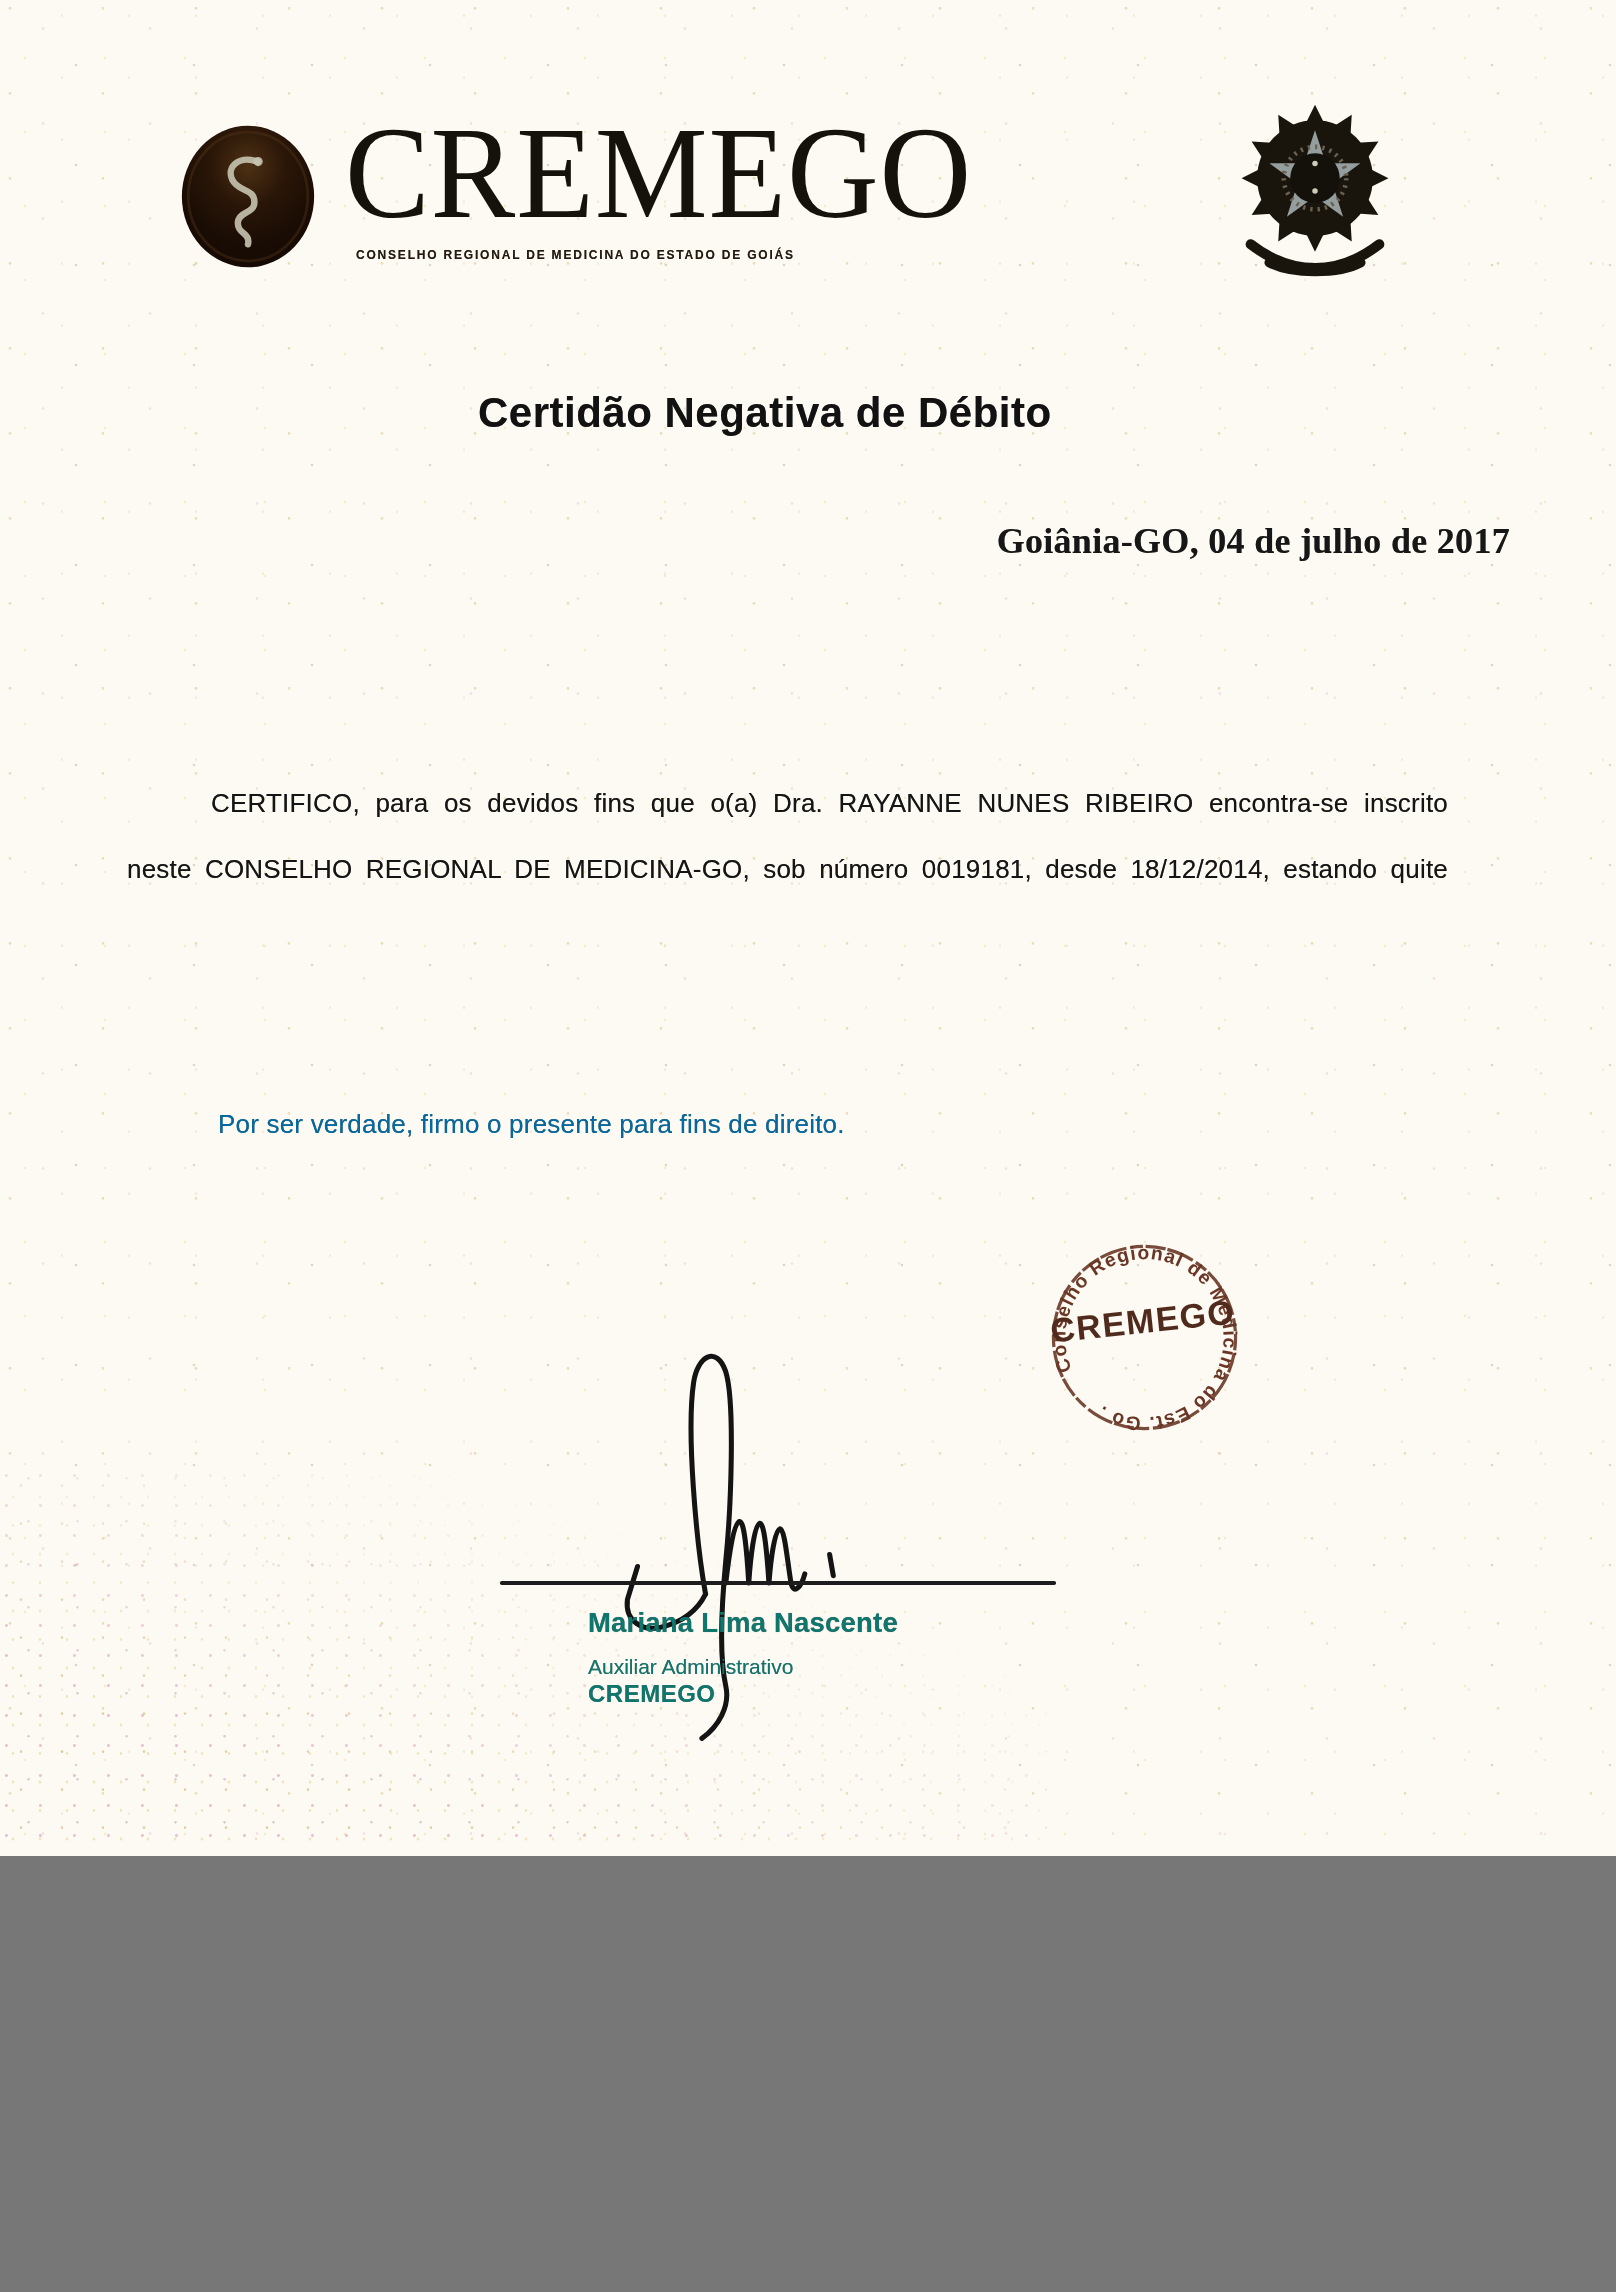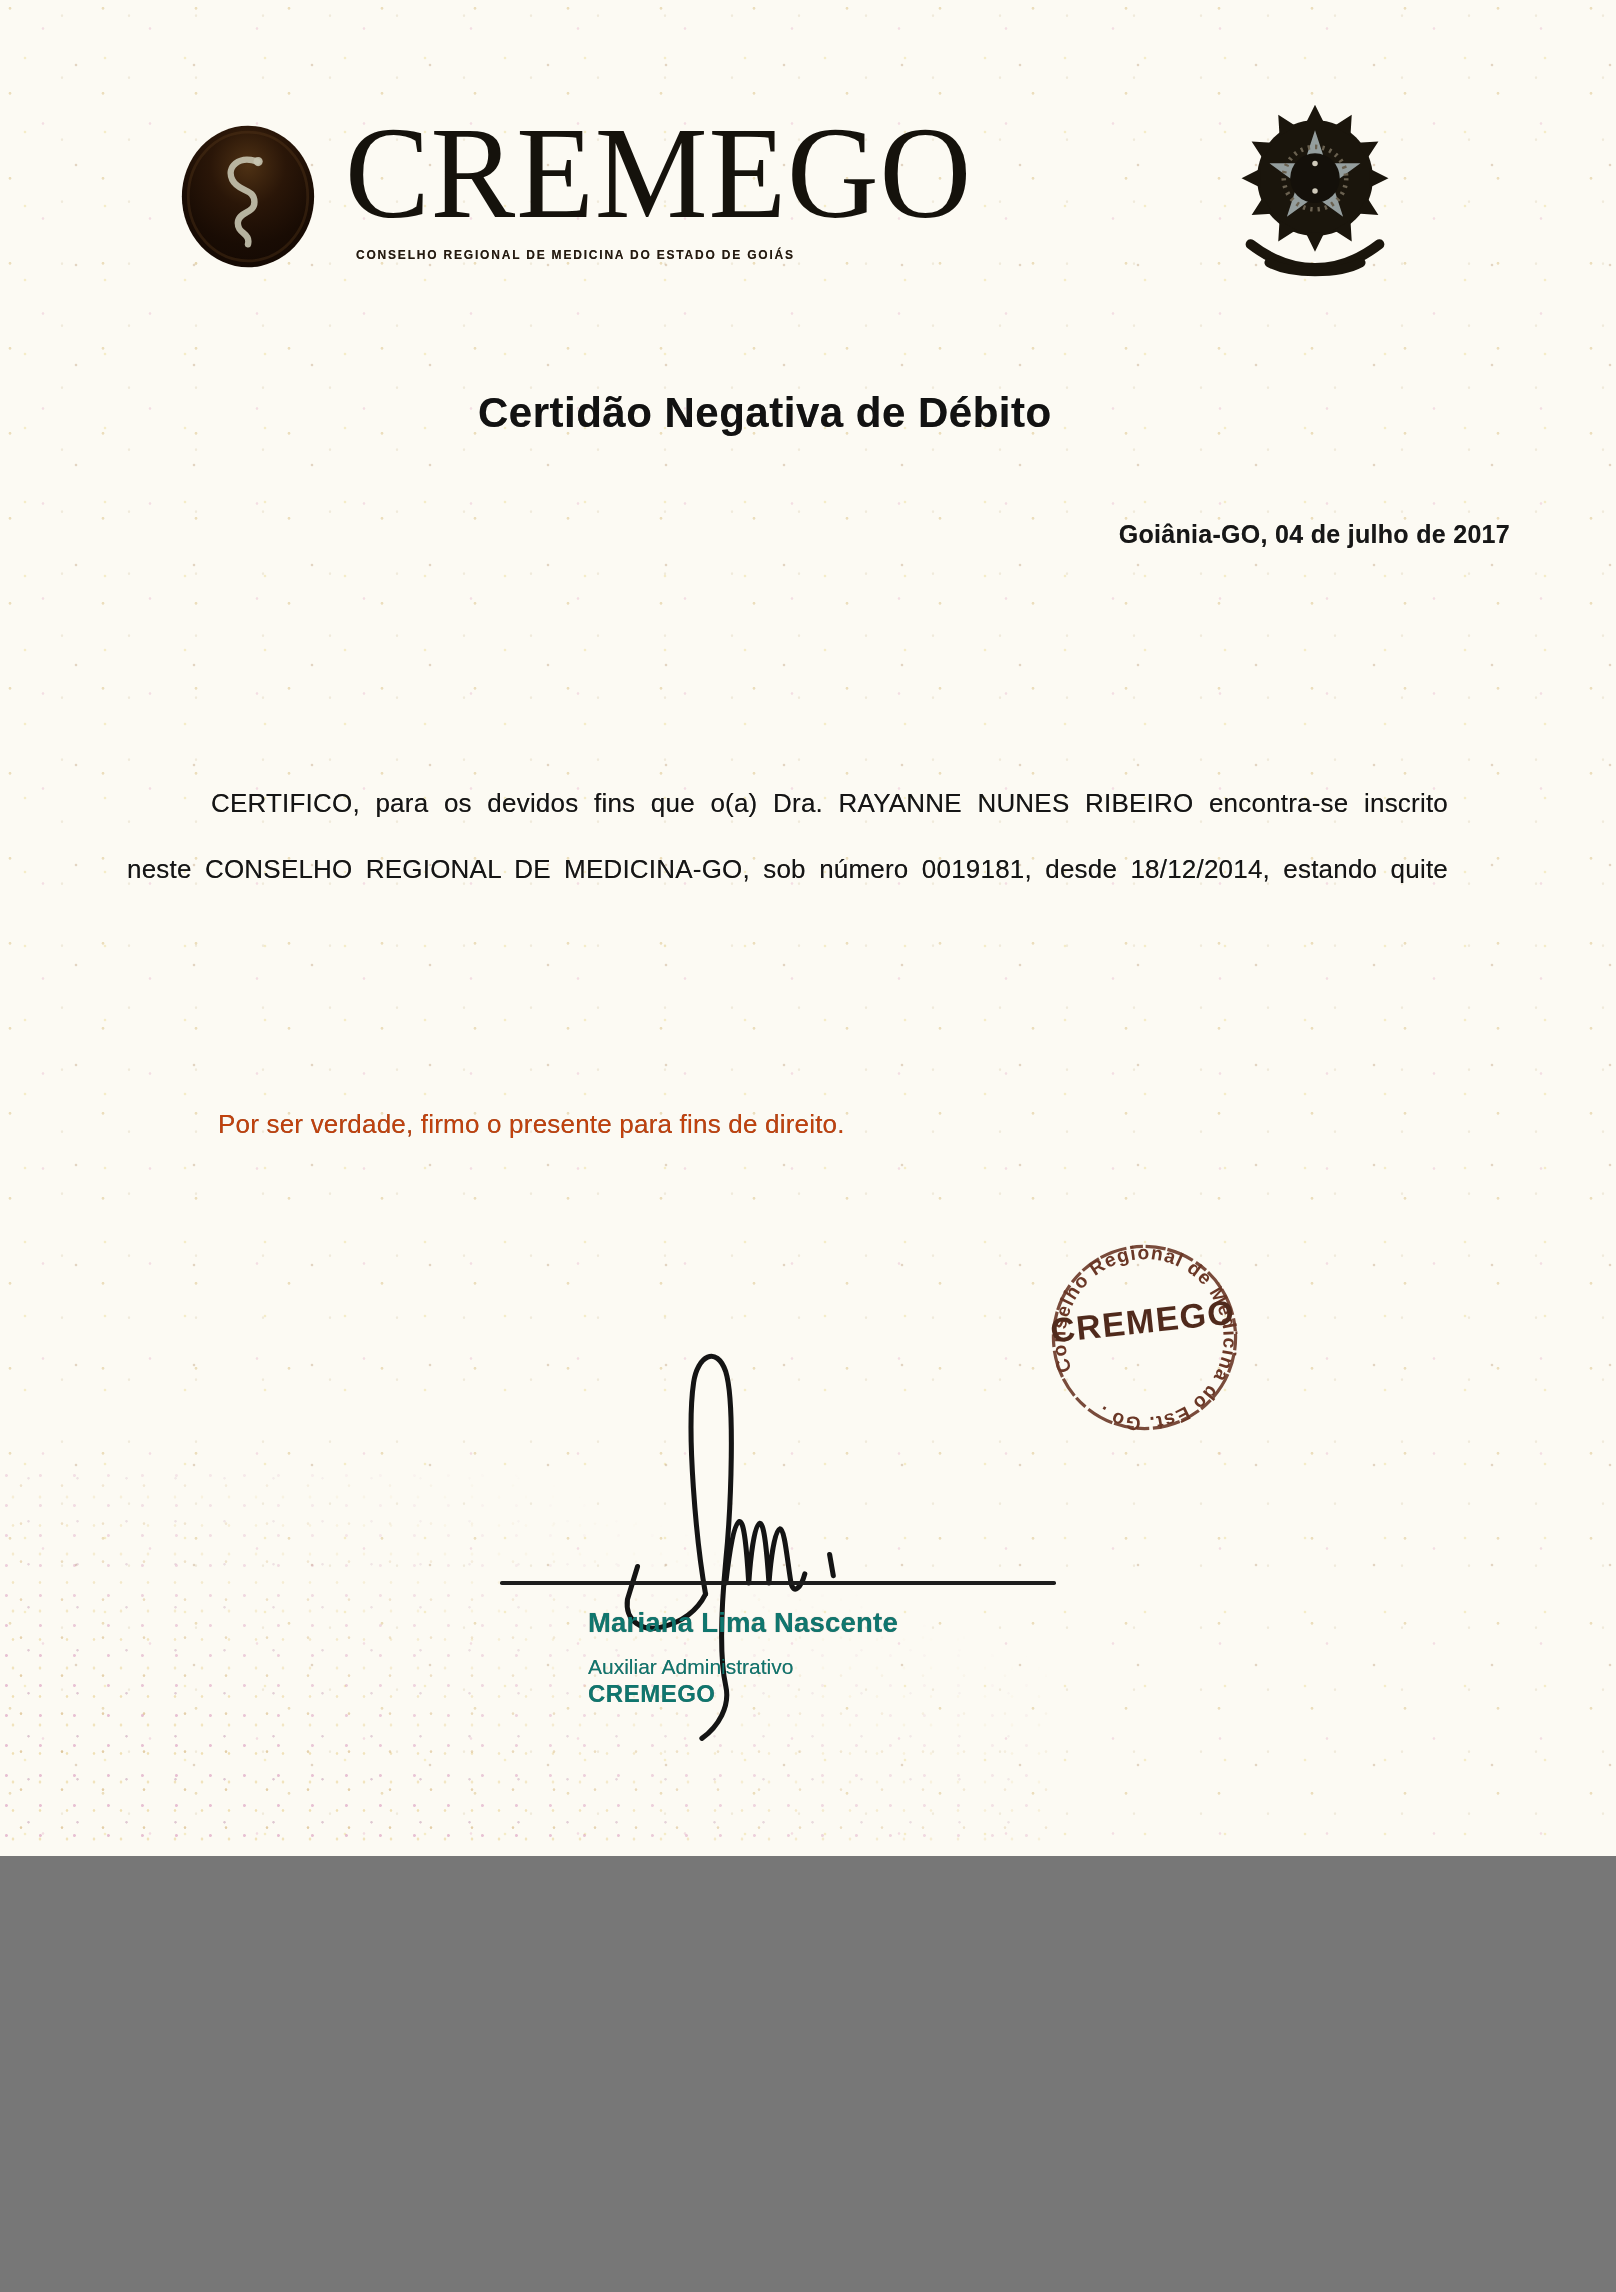--- a/index.html
+++ b/index.html
@@ -53,34 +53,34 @@
     white-space:nowrap;color:#241a10;
     text-shadow:0 0 0.6px rgba(30,15,5,.6);
   }
   .doc-title{
     left:478px;top:389px;
     font-size:42px;font-weight:700;letter-spacing:0.5px;
     color:#121212;text-shadow:0 0 0.6px rgba(0,0,0,.5);
   }
   .dateline{
     top:520px;right:106px;
-    font-size:25px;font-weight:700;letter-spacing:0.3px;
-    color:#171717;text-shadow:0 0 0.6px rgba(0,0,0,.45);
+    font-size:36px;font-weight:700;letter-spacing:0.3px;
+    color:#171717;text-shadow:0 0 0.6px rgba(0,0,0,.45);font-family:Liberation Serif, serif;
   }
   .body-par{
     left:127px;top:770px;width:1321px;
     font-size:26px;letter-spacing:0.2px;color:#151515;
     text-shadow:0 0 0.6px rgba(0,0,0,.55);
   }
   .body-par .ln{height:66px;line-height:66px;white-space:nowrap;}
   .body-par .jl{white-space:normal;text-align:justify;text-align-last:justify;}
   .body-par .indent{padding-left:84px;}
   .closing{
     left:218px;top:1109px;
-    font-size:26px;color:#c2410c;letter-spacing:0.2px;
+    font-size:26px;color:#0369a1;letter-spacing:0.2px;
     text-shadow:0 0 0.6px rgba(0,0,0,.55);
   }
   .sig-line{
     left:500px;top:1581px;width:556px;height:3.7px;
     background:#1d1d1d;border-radius:1.8px;
   }
   .sig-block{
     left:588px;top:1607px;width:395px;text-align:left;color:#0f766e;
   }
   .sig-name{font-size:27.5px;font-weight:700;letter-spacing:0.2px;text-shadow:0 0 0.7px rgba(0,0,0,.6);}

